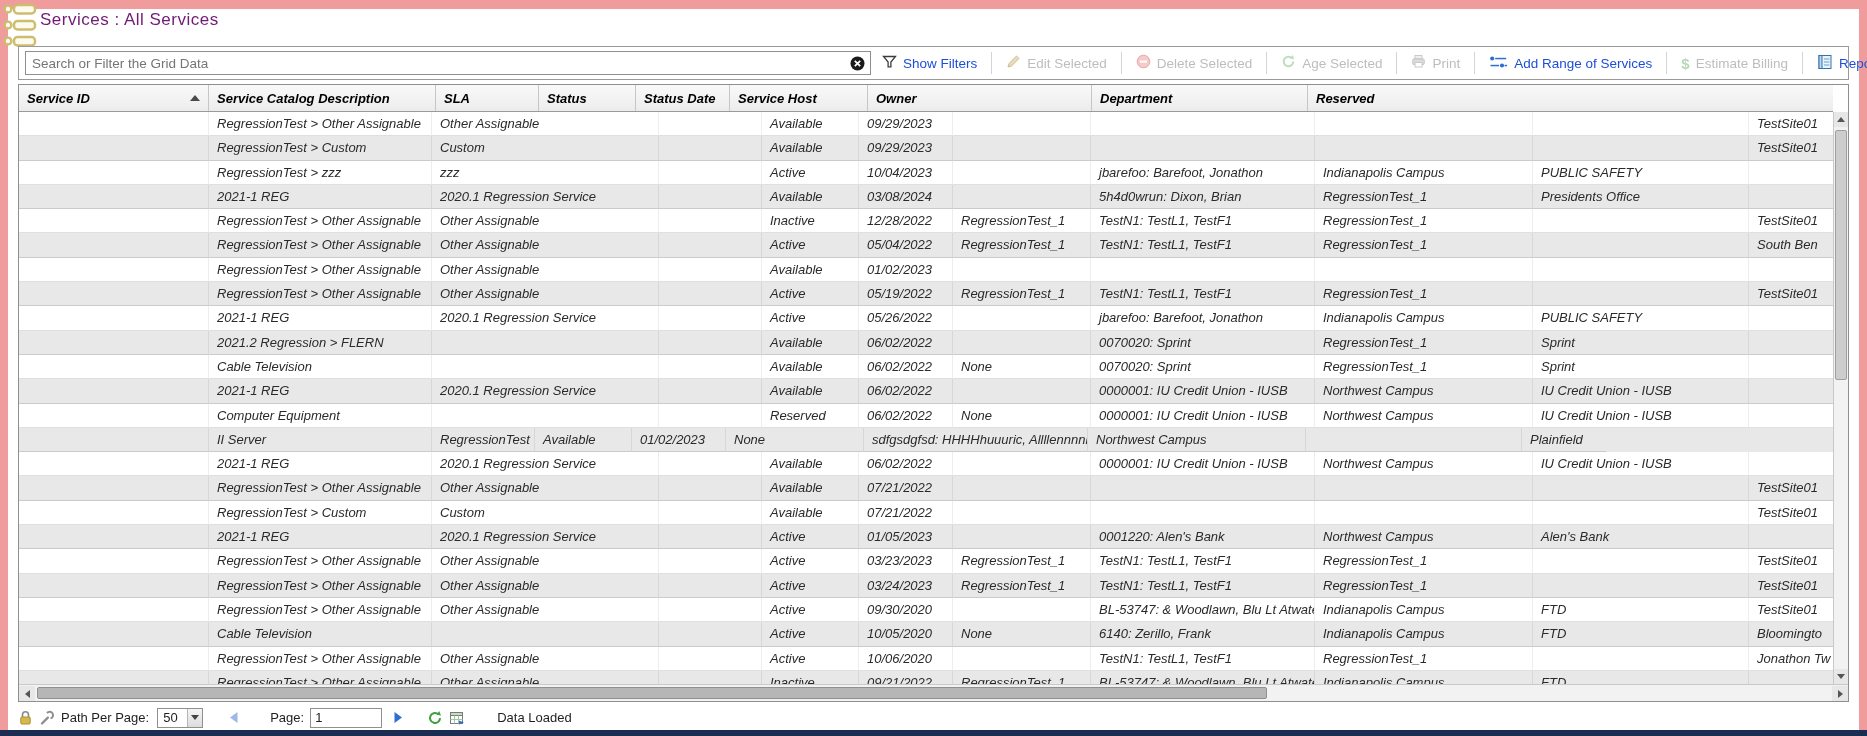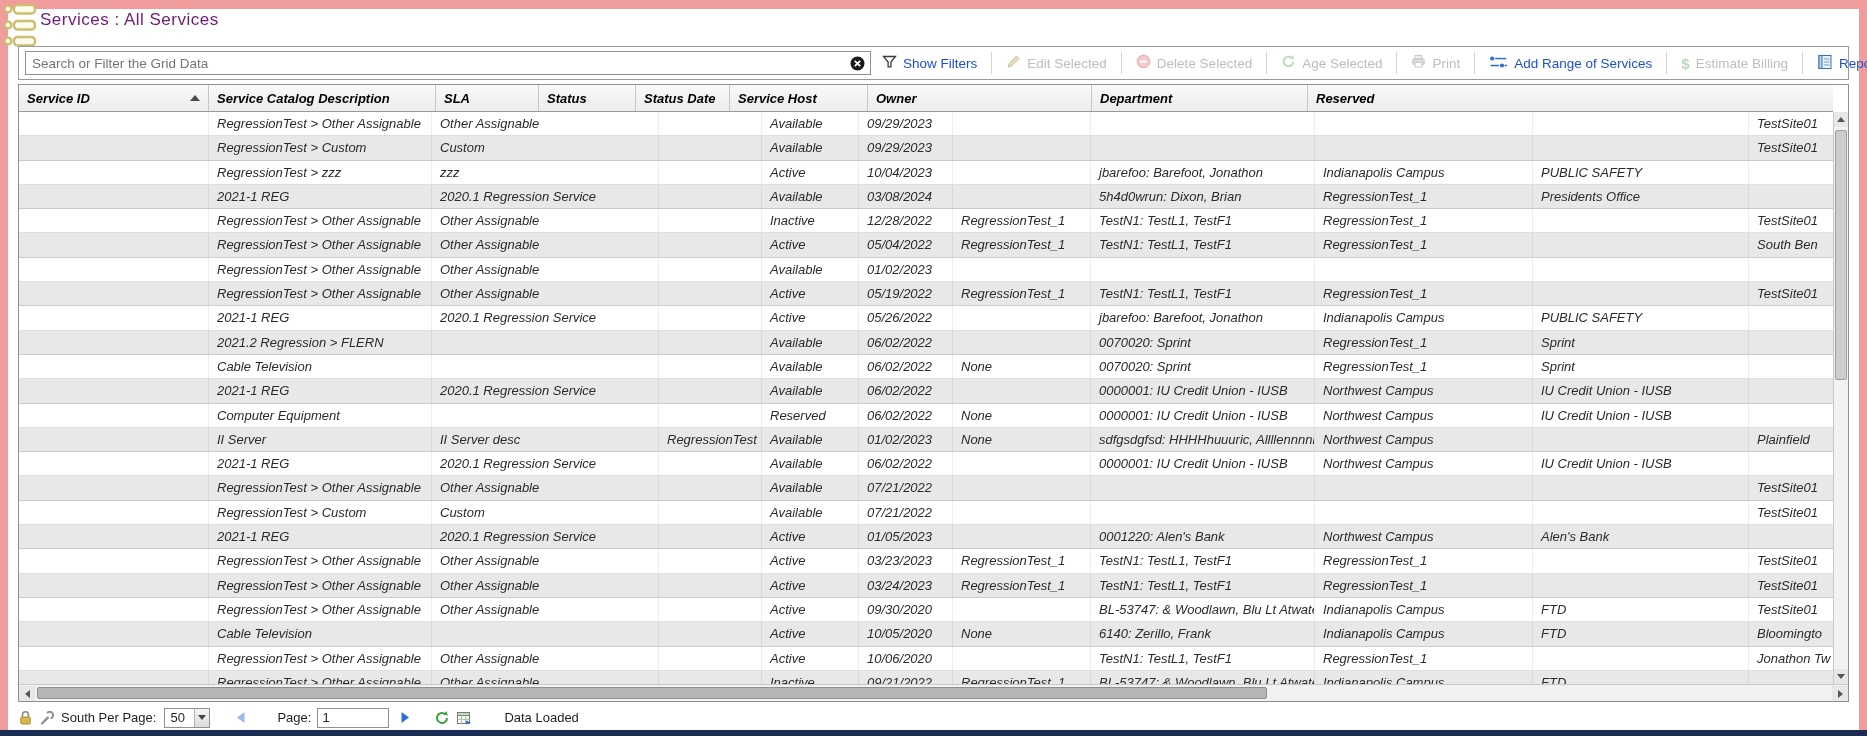--- a/index.html
+++ b/index.html
@@ -430,21 +430,20 @@
           <div class="tcell c5">06/02/2022</div>
           <div class="tcell c6">None</div>
           <div class="tcell c7">0000001: IU Credit Union - IUSB</div>
           <div class="tcell c8">Northwest Campus</div>
           <div class="tcell c9">IU Credit Union - IUSB</div>
           <div class="tcell c10"></div>
         </div>
         <div class="trow odd">
           <div class="tcell c0"></div>
           <div class="tcell c1">II Server</div>
-          <div class="tcell c2">II Server desc</div>
           <div class="tcell c3">RegressionTest</div>
           <div class="tcell c4">Available</div>
           <div class="tcell c5">01/02/2023</div>
           <div class="tcell c6">None</div>
           <div class="tcell c7">sdfgsdgfsd: HHHHhuuuric, Allllennnnn</div>
           <div class="tcell c8">Northwest Campus</div>
           <div class="tcell c9"></div>
           <div class="tcell c10">Plainfield</div>
         </div>
         <div class="trow even">
@@ -606,21 +605,21 @@
           <path d="M4.5 7 V4.8 a3 3 0 0 1 6 0 V7" fill="none" stroke="#8a8a8a" stroke-width="1.6"></path>
           <rect x="2.8" y="7" width="9.4" height="7" rx="1" fill="#d8b84e" stroke="#a8922f"></rect>
         </svg>
     </span>
     <span class="f-icon">
       <svg width="16" height="16" viewBox="0 0 16 16">
           <path d="M3 13.5 L8.8 7.7" stroke="#8f8f8f" stroke-width="2.4" stroke-linecap="round"></path>
           <path d="M8 3 a3.4 3.4 0 1 1 3.6 5.4" fill="none" stroke="#8f8f8f" stroke-width="2"></path>
         </svg>
     </span>
-    <span>South Per Page:</span>
+    <span>Path Per Page:</span>
     <div class="select">
       <span class="val">50</span>
       <span class="sel-btn">
           <span class="caret-down"></span>
         </span>
     </div>
     <span class="pager-arrow" style="margin-left:14px;">
       <svg width="11" height="13" viewBox="0 0 11 13">
           <polygon points="9.5,1 2,6.5 9.5,12" fill="#9db8e8"></polygon>
         </svg>

